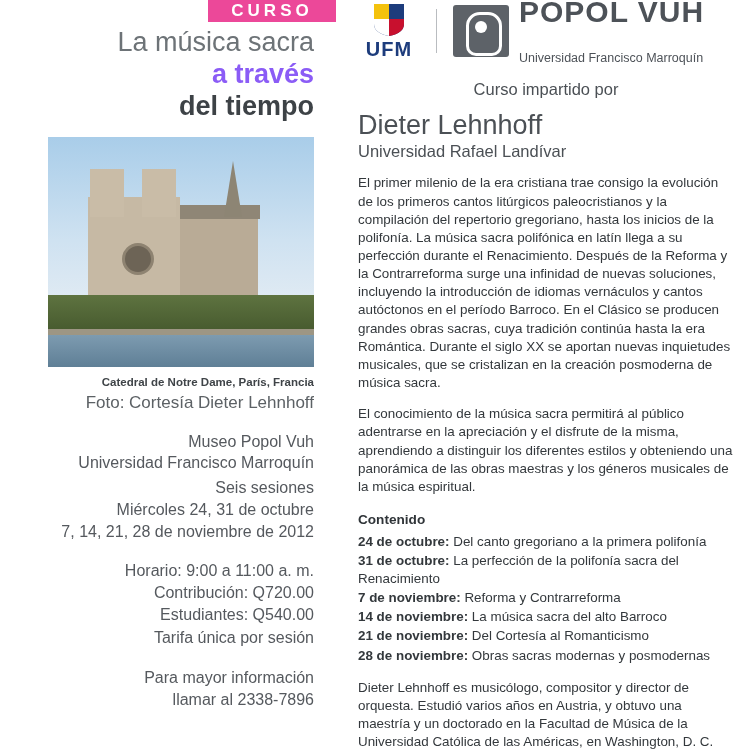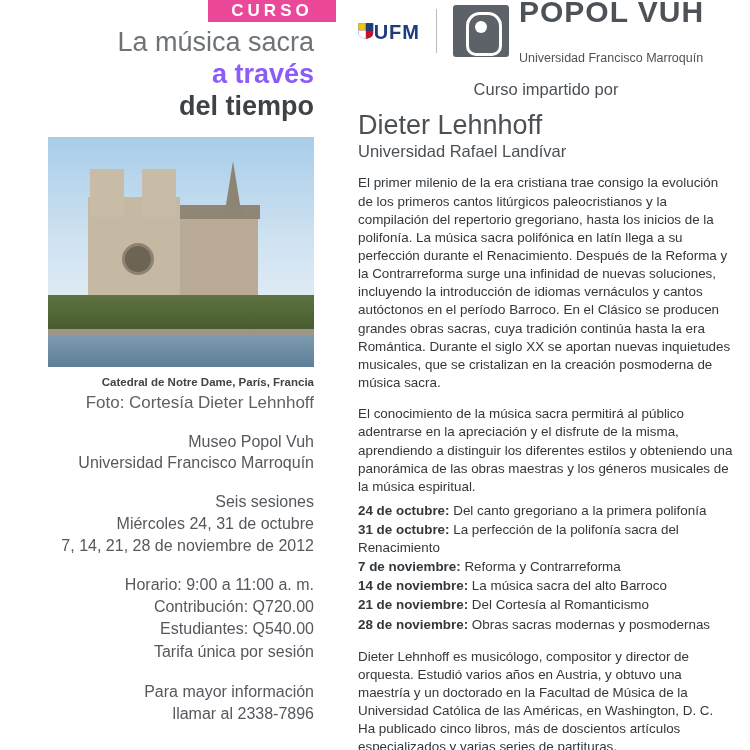--- a/index.html
+++ b/index.html
@@ -177,21 +177,21 @@
   .venue {
     margin-top: 18px;
     font-size: 16px;
     color: #55595e;
     line-height: 1.36;
   }
   .venue .v-small {
     font-size: 13.5px;
   }
   .sessions {
-    margin-top: 17px;
+    margin-top: 3px;
     font-size: 16px;
     color: #55595e;
     line-height: 1.38;
   }
   .schedule {
     margin-top: 17px;
     font-size: 16px;
     color: #55595e;
     line-height: 1.38;
   }
@@ -212,21 +212,21 @@
     color: #3c4145;
   }
   .logos {
     display: flex;
     align-items: center;
     height: 62px;
     gap: 10px;
   }
   .ufm-logo {
     display: flex;
-    flex-direction: row;
+    flex-direction: column;
     align-items: center;
     width: 62px;
   }
   .ufm-shield {
     width: 32px;
     height: 34px;
   }
   .ufm-text {
     font-size: 20px;
     font-weight: bold;
@@ -417,20 +417,21 @@
       </div>
     </div>
 
     <div class="imparted">Curso impartido por</div>
     <div class="lecturer">Dieter Lehnhoff</div>
     <div class="lecturer-univ">Universidad Rafael Landívar</div>
 
     <div class="para">El primer milenio de la era cristiana trae consigo la evolución de los primeros cantos litúrgicos paleocristianos y la compilación del repertorio gregoriano, hasta los inicios de la polifonía. La música sacra polifónica en latín llega a su perfección durante el Renacimiento. Después de la Reforma y la Contrarreforma surge una infinidad de nuevas soluciones, incluyendo la introducción de idiomas vernáculos y cantos autóctonos en el período Barroco. En el Clásico se producen grandes obras sacras, cuya tradición continúa hasta la era Romántica. Durante el siglo XX se aportan nuevas inquietudes musicales, que se cristalizan en la creación posmoderna de música sacra.</div>
     <div class="para">El conocimiento de la música sacra permitirá al público adentrarse en la apreciación y el disfrute de la misma, aprendiendo a distinguir los diferentes estilos y obteniendo una panorámica de las obras maestras y los géneros musicales de la música espiritual.</div>
 
+    <div class="content-head">Contenido</div>
     <ul class="content-list" id="content-list">
         <li><b>24 de octubre:</b><span> Del canto gregoriano a la primera polifonía</span></li>
         <li><b>31 de octubre:</b><span> La perfección de la polifonía sacra del Renacimiento</span></li>
         <li><b>7 de noviembre:</b><span> Reforma y Contrarreforma</span></li>
         <li><b>14 de noviembre:</b><span> La música sacra del alto Barroco</span></li>
         <li><b>21 de noviembre:</b><span> Del Cortesía al Romanticismo</span></li>
         <li><b>28 de noviembre:</b><span> Obras sacras modernas y posmodernas</span></li>
       </ul>
 
     <div class="bio">Dieter Lehnhoff es musicólogo, compositor y director de orquesta. Estudió varios años en Austria, y obtuvo una maestría y un doctorado en la Facultad de Música de la Universidad Católica de las Américas, en Washington, D. C. Ha publicado cinco libros, más de doscientos artículos especializados y varias series de partituras.</div>

